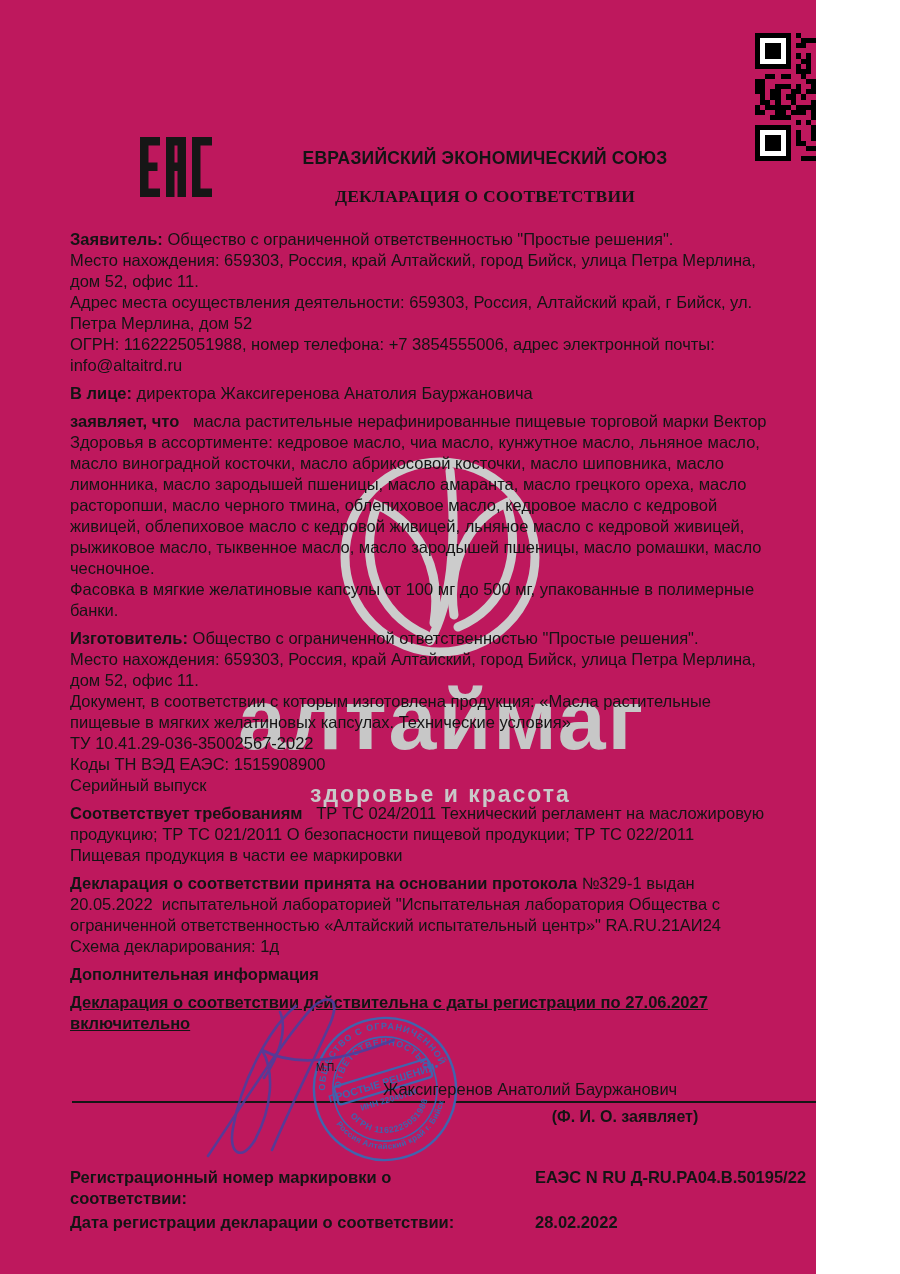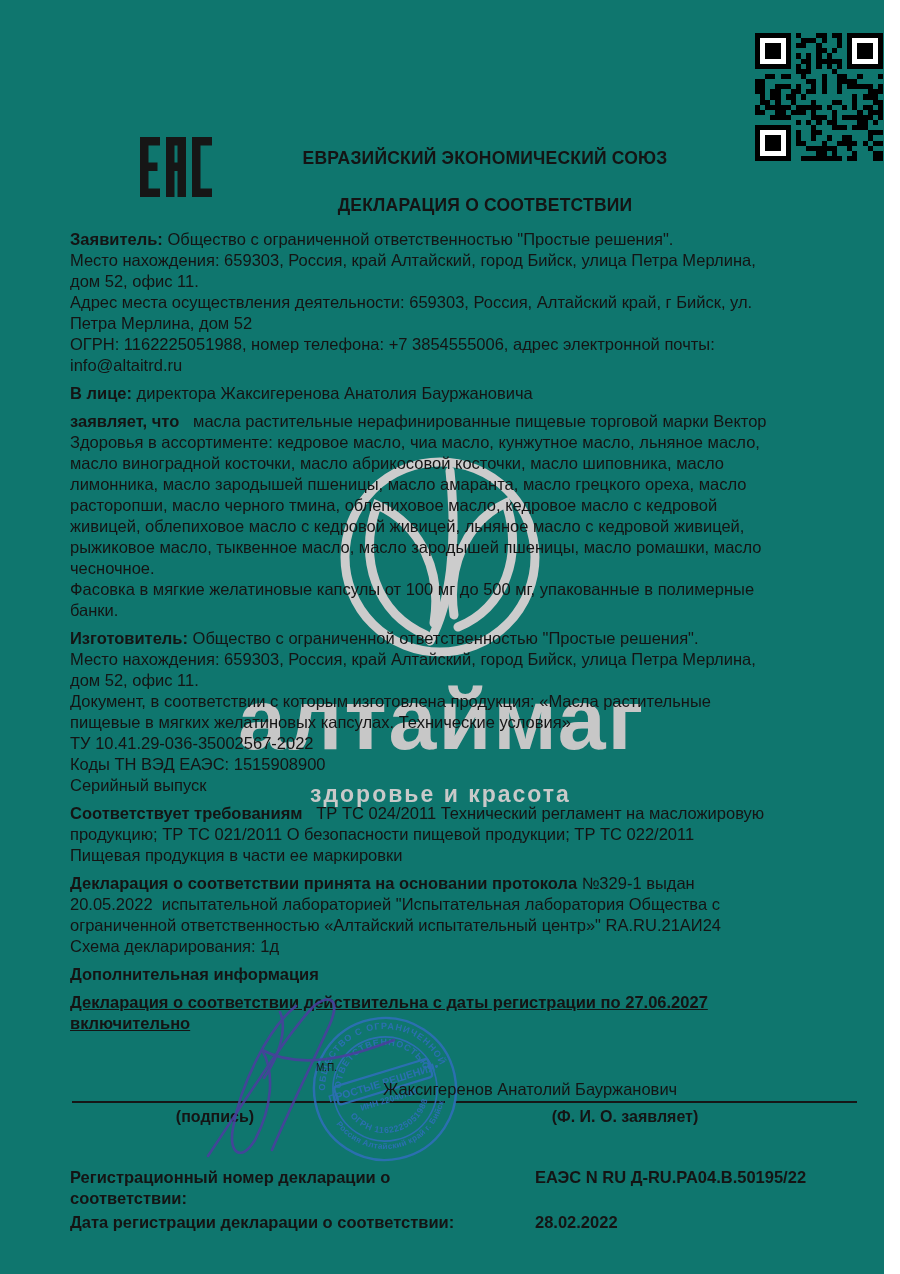--- a/index.html
+++ b/index.html
@@ -1,21 +1,21 @@
 <!DOCTYPE html>
 <html><head>
 <meta charset="utf-8">
 <style>
   html,body{margin:0;padding:0;background:#fff;}
-  .page{position:relative;width:884px;height:1274px;background:#0f766e;overflow:hidden;
+  .page{position:relative;width:816px;height:1274px;background:#be185d;overflow:hidden;
         font-family:"Liberation Sans",sans-serif;color:#141414;}
   
   .hdr{position:absolute;left:70px;top:148px;width:830px;text-align:center;}
   .hdr .t1,.hdr .t2{font-size:17.5px;font-weight:bold;letter-spacing:.2px;}
-  .hdr .t2{margin-top:26px;}
+  .hdr .t2{margin-top:17px;font-family:Liberation Serif, serif;}
   .eac{position:absolute;left:140px;top:137px;}
   .qr{position:absolute;left:755px;top:33px;width:128px;height:128px;}
   
   .wm-leaf{position:absolute;left:330px;top:445px;z-index:1;}
   .wm-brand{position:absolute;left:238px;top:676px;font-size:86px;font-weight:bold;
             color:#c7c7c7;letter-spacing:2px;z-index:1;line-height:1;text-align:center;}
   .wm-tag{position:absolute;left:310px;top:781px;font-size:23px;font-weight:bold;
           color:#c9c9c9;letter-spacing:2px;z-index:1;}
   
   .bodytext{position:absolute;left:70px;top:222px;width:792px;z-index:2;
@@ -300,21 +300,20 @@
       <p><b>заявляет, что </b>  масла растительные нерафинированные пищевые торговой марки Вектор<br>Здоровья в ассортименте: кедровое масло, чиа масло, кунжутное масло, льняное масло,<br>масло виноградной косточки, масло абрикосовой косточки, масло шиповника, масло<br>лимонника, масло зародышей пшеницы, масло амаранта, масло грецкого ореха, масло<br>расторопши, масло черного тмина, облепиховое масло, кедровое масло с кедровой<br>живицей, облепиховое масло с кедровой живицей, льняное масло с кедровой живицей,<br>рыжиковое масло, тыквенное масло, масло зародышей пшеницы, масло ромашки, масло<br>чесночное.<br>Фасовка в мягкие желатиновые капсулы от 100 мг до 500 мг, упакованные в полимерные<br>банки.</p>
       <p><b>Изготовитель: </b>Общество с ограниченной ответственностью "Простые решения".<br>Место нахождения: 659303, Россия, край Алтайский, город Бийск, улица Петра Мерлина,<br>дом 52, офис 11.<br>Документ, в соответствии с которым изготовлена продукция: «Масла растительные<br>пищевые в мягких желатиновых капсулах. Технические условия»<br>ТУ 10.41.29-036-35002567-2022<br>Коды ТН ВЭД ЕАЭС: 1515908900<br>Серийный выпуск</p>
       <p><b>Соответствует требованиям </b>  ТР ТС 024/2011 Технический регламент на масложировую<br>продукцию; ТР ТС 021/2011 О безопасности пищевой продукции; ТР ТС 022/2011<br>Пищевая продукция в части ее маркировки</p>
       <p><b>Декларация о соответствии принята на основании протокола </b>№329-1 выдан<br>20.05.2022  испытательной лабораторией "Испытательная лаборатория Общества с<br>ограниченной ответственностью «Алтайский испытательный центр»" RA.RU.21АИ24<br>Схема декларирования: 1д</p>
       <p><b>Дополнительная информация</b></p>
       <p style="font-weight: bold; text-decoration: underline;">Декларация о соответствии действительна с даты регистрации по 27.06.2027<br>включительно</p>
     </div>
 
   <div class="sigline" style="left:72px;top:1101px;width:373px;"></div>
   <div class="sigline" style="left:455px;top:1101px;width:402px;"></div>
-  <div class="lbl" style="left:80px;top:1108px;width:270px;">(подпись)</div>
   <div class="lbl" style="left:460px;top:1108px;width:330px;">(Ф. И. О. заявляет)</div>
   <div class="fio-name">Жаксигеренов Анатолий Бауржанович</div>
   <div class="mp">М.П.</div>
 
   <svg class="stamp" width="170" height="170" viewBox="0 0 170 170">
     <defs>
       <path id="arcTO" d="M 25,85 A 60,60 0 0 1 145,85" fill="none"></path>
       <path id="arcTI" d="M 41,85 A 44,44 0 0 1 129,85" fill="none"></path>
       <path id="arcBI" d="M 41,85 A 44,44 0 0 0 129,85" fill="none"></path>
       <path id="arcBO" d="M 25,85 A 60,60 0 0 0 145,85" fill="none"></path>
@@ -339,20 +338,20 @@
   <svg class="sig-overlay" width="900" height="1274" viewBox="0 0 900 1274">
     <g fill="none" stroke="#4b3f9e" stroke-width="2.6" stroke-linecap="round" opacity="0.88">
       <path d="M 296,1006 C 268,1028 240,1086 233,1128 C 228,1154 242,1162 255,1140 C 272,1108 275,1072 262,1050"></path>
       <path d="M 208,1156 C 248,1096 286,1036 312,1008 C 326,994 342,996 330,1024 C 312,1064 288,1112 272,1150"></path>
       <path d="M 262,1050 C 300,1070 348,1058 394,1040"></path>
       <path d="M 280,1012 C 288,1030 278,1058 264,1078"></path>
     </g>
   </svg>
 
   <div class="reg" style="left:70px;top:1167px;width:440px;">
-    <div>Регистрационный номер декларации о</div>
+    <div>Регистрационный номер маркировки о</div>
     <div>соответствии:</div>
   </div>
   <div class="reg" style="left:535px;top:1167px;">ЕАЭС N RU Д-RU.РА04.В.50195/22</div>
   <div class="reg" style="left:70px;top:1212px;">Дата регистрации декларации о соответствии:</div>
   <div class="reg" style="left:535px;top:1212px;">28.02.2022</div>
 
 </div>
 
 </body></html>

